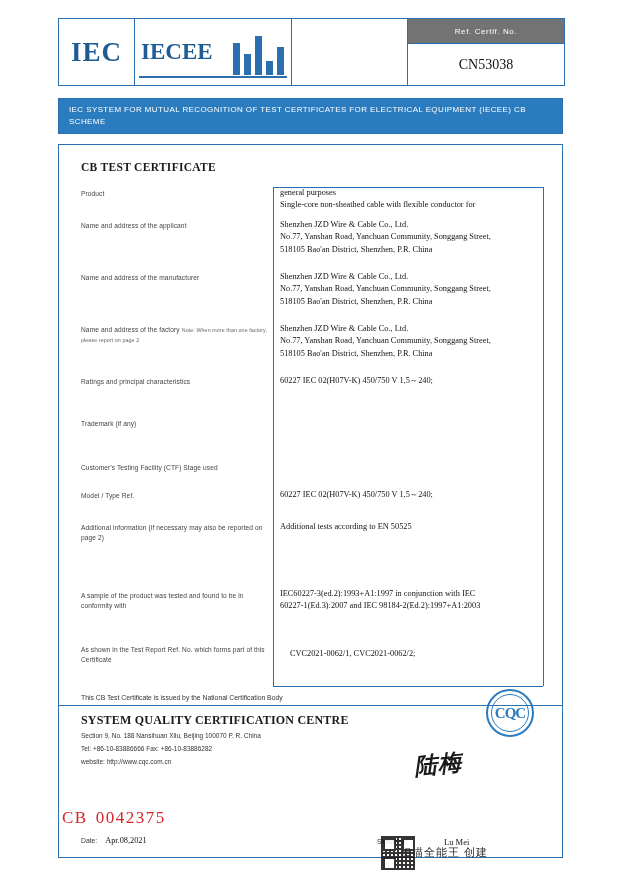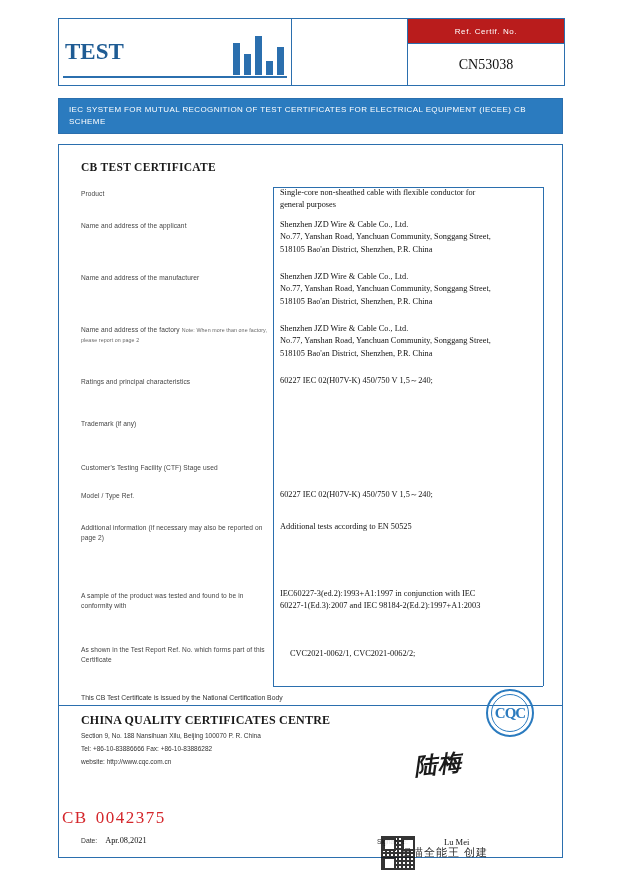--- a/index.html
+++ b/index.html
@@ -92,21 +92,21 @@
     width: 115px;
     border-right: 1px solid #2b6fae;
   }
   .ref-cell {
     flex: 1;
     display: flex;
     flex-direction: column;
   }
   .ref-head {
     height: 24px;
-    background: #b91c1c;
+    background: #737373;
     color: #ffffff;
     font-size: 8px;
     display: flex;
     align-items: center;
     justify-content: center;
     letter-spacing: .6px;
     border-bottom: 1px solid #2b6fae;
   }
   .ref-val {
     flex: 1;
@@ -376,22 +376,23 @@
     letter-spacing: 1px;
   }
 </style>
 </head>
 <body>
 
 <div class="page">
 
   <div class="top-row">
     <div class="logo-cell">
+      <div class="logo-iec">IEC</div>
       <div class="logo-iecee">
-        <span class="word">TEST</span>
+        <span class="word">IECEE</span>
         <span class="bars">
           <i style="left:0;height:70%"></i>
           <i style="left:11px;height:45%"></i>
           <i style="left:22px;height:85%"></i>
           <i style="left:33px;height:30%"></i>
           <i style="left:44px;height:60%"></i>
         </span>
         <span class="underline"></span>
       </div>
     </div>
@@ -410,22 +411,22 @@
     <div class="hline-top"></div>
     <div class="vline"></div>
     <div class="vline-right"></div>
     <div class="hline-bottom"></div>
 
     <div class="fields">
 
       <div class="frow" style="min-height:32px">
         <div class="flabel">Product</div>
         <div class="fval">
+          <span class="ln">general purposes</span>
           <span class="ln">Single-core non-sheathed cable with flexible conductor for</span>
-          <span class="ln">general purposes</span>
         </div>
       </div>
 
       <div class="frow" style="min-height:52px">
         <div class="flabel">Name and address of the applicant</div>
         <div class="fval">
           <span class="ln">Shenzhen JZD Wire &amp; Cable Co., Ltd.</span>
           <span class="ln">No.77, Yanshan Road, Yanchuan Community, Songgang Street,</span>
           <span class="ln">518105 Bao'an District, Shenzhen, P.R. China</span>
         </div>
@@ -497,21 +498,21 @@
           <span class="ln">CVC2021-0062/1, CVC2021-0062/2;</span>
         </div>
       </div>
 
     </div>
 
     <div class="issued-line">This CB Test Certificate is issued by the National Certification Body</div>
     <div class="sep"></div>
 
     <div class="ncb">
-      <div class="ncb-name">CHINA QUALITY CERTIFICATES CENTRE</div>
+      <div class="ncb-name">SYSTEM QUALITY CERTIFICATION CENTRE</div>
       <div class="ncb-line">Section 9, No. 188 Nansihuan Xilu, Beijing 100070 P. R. China</div>
       <div class="ncb-line">Tel: +86-10-83886666     Fax: +86-10-83886282</div>
       <div class="ncb-line">website: http://www.cqc.com.cn</div>
     </div>
 
     <div class="qc-logo">
       <span class="ring"></span>
       <span class="ring2"></span>
       <span class="txt">CQC</span>
     </div>

